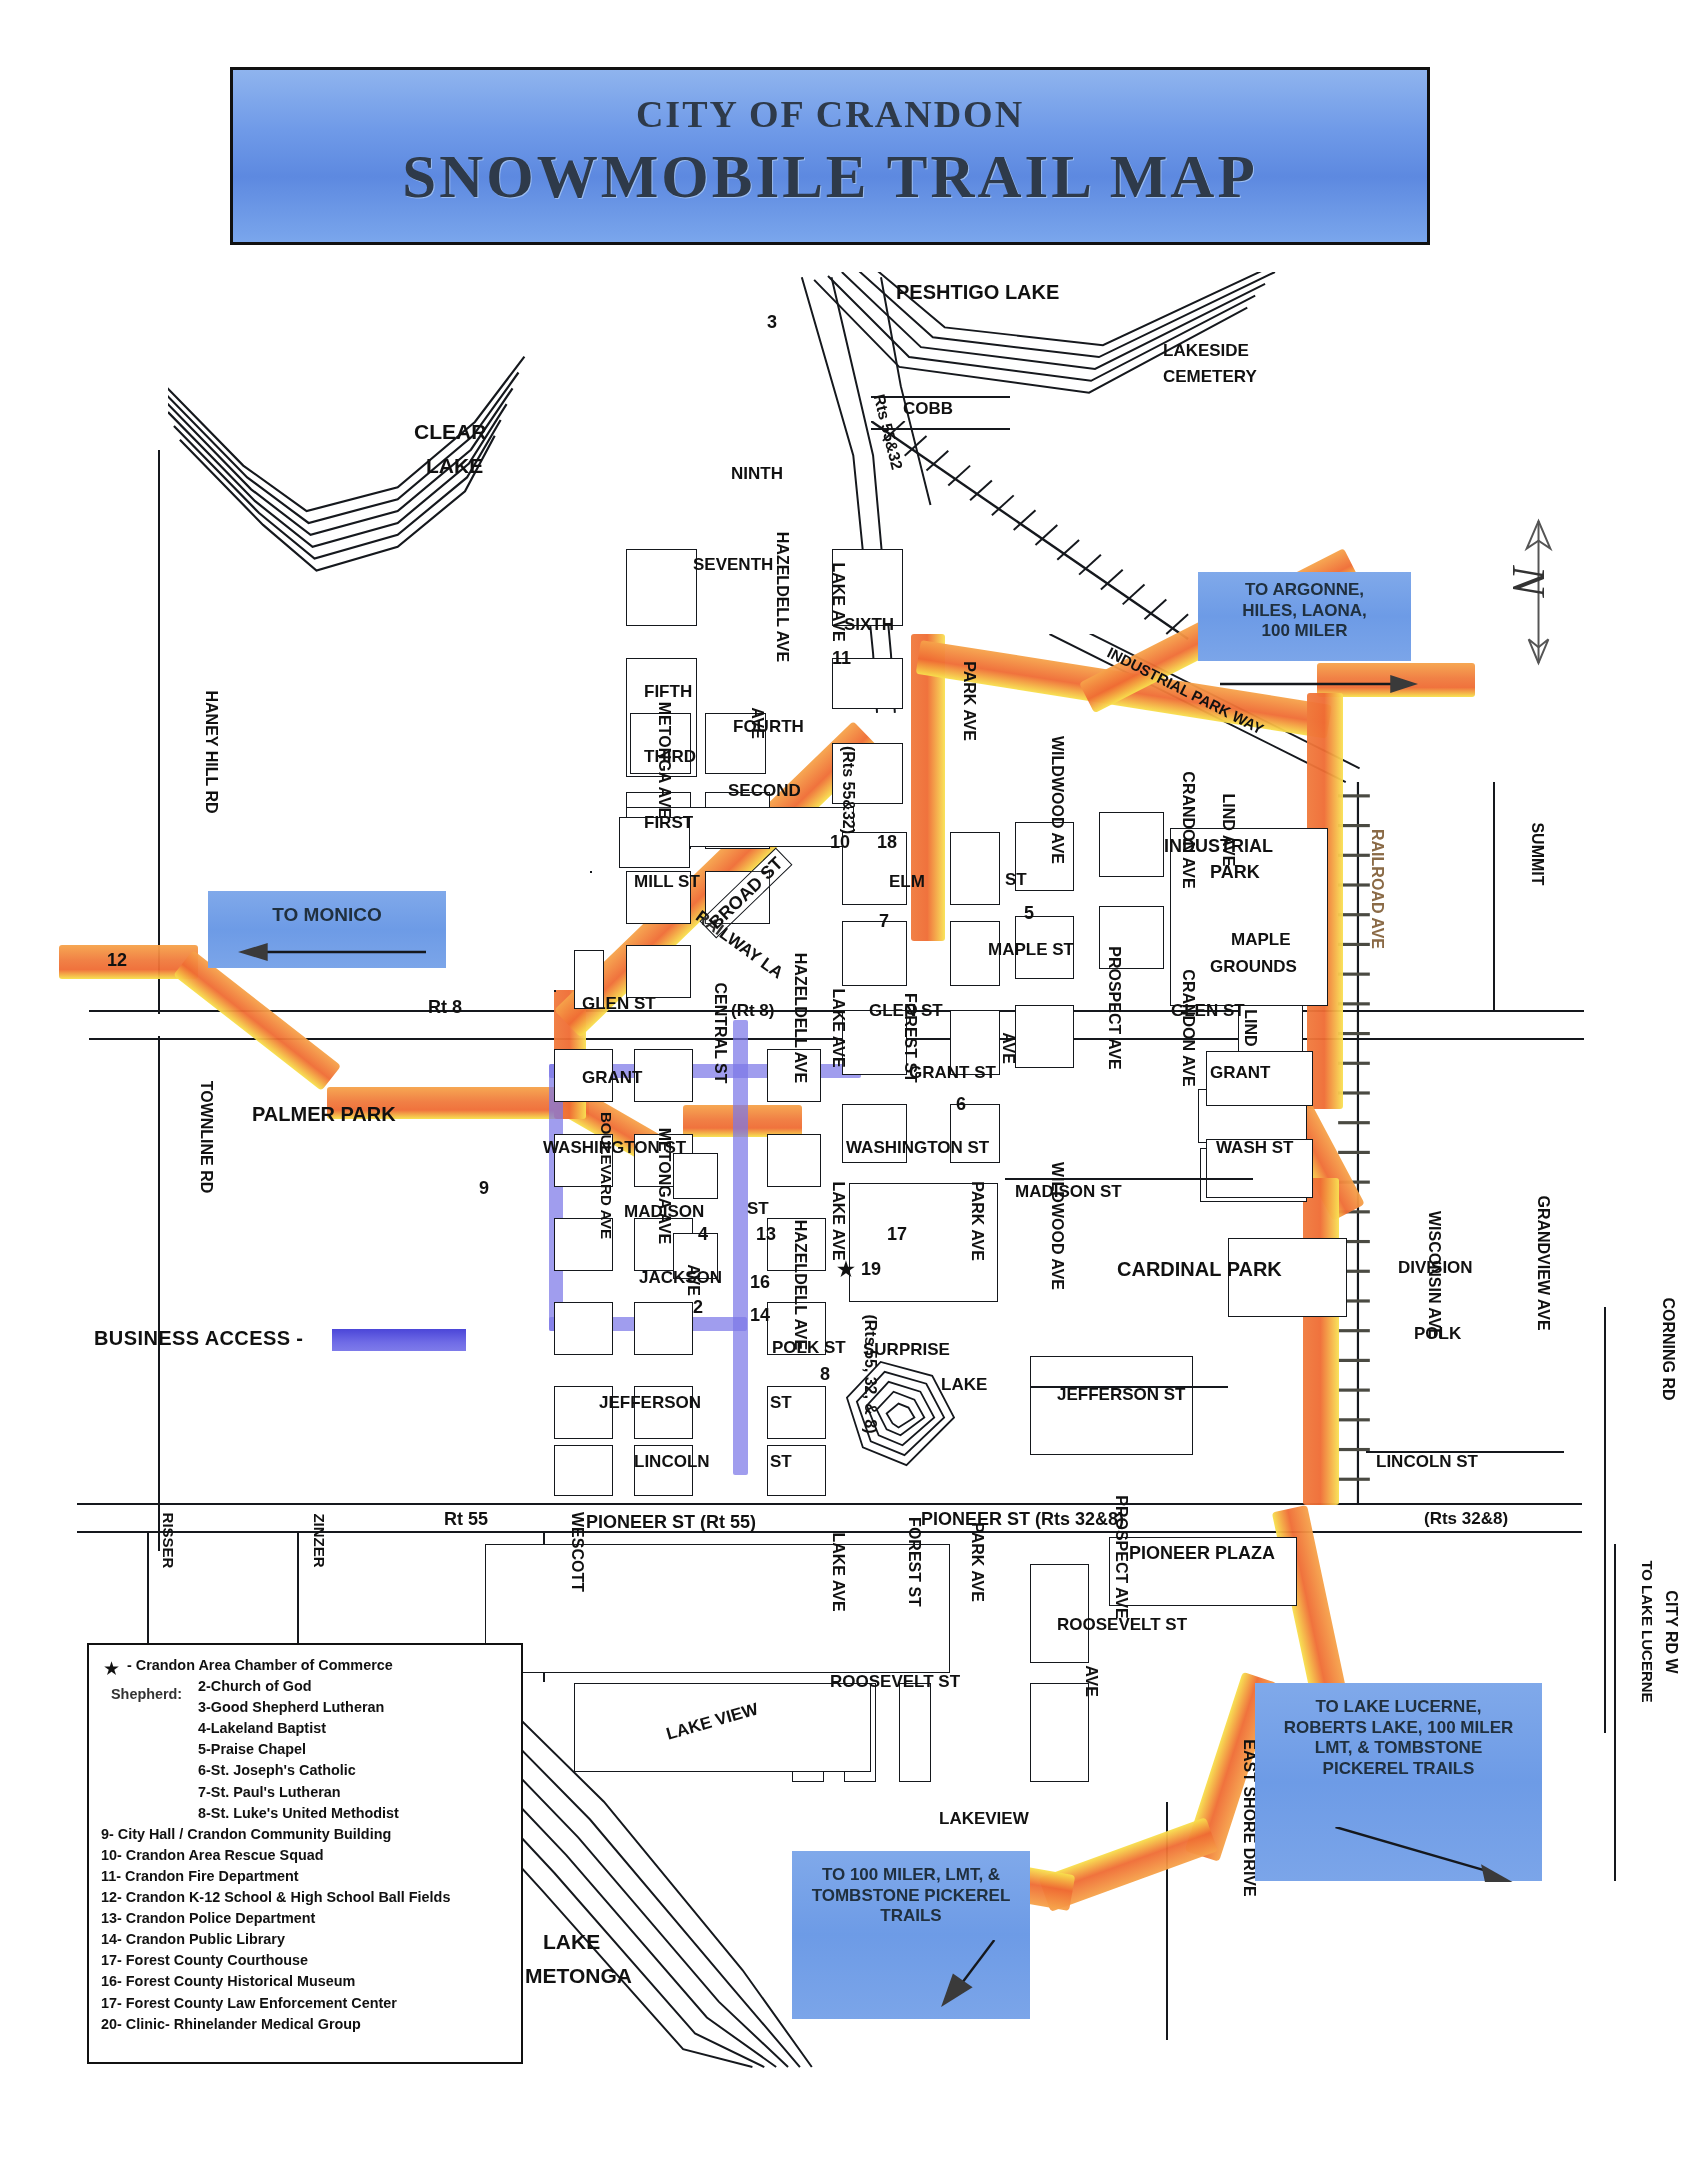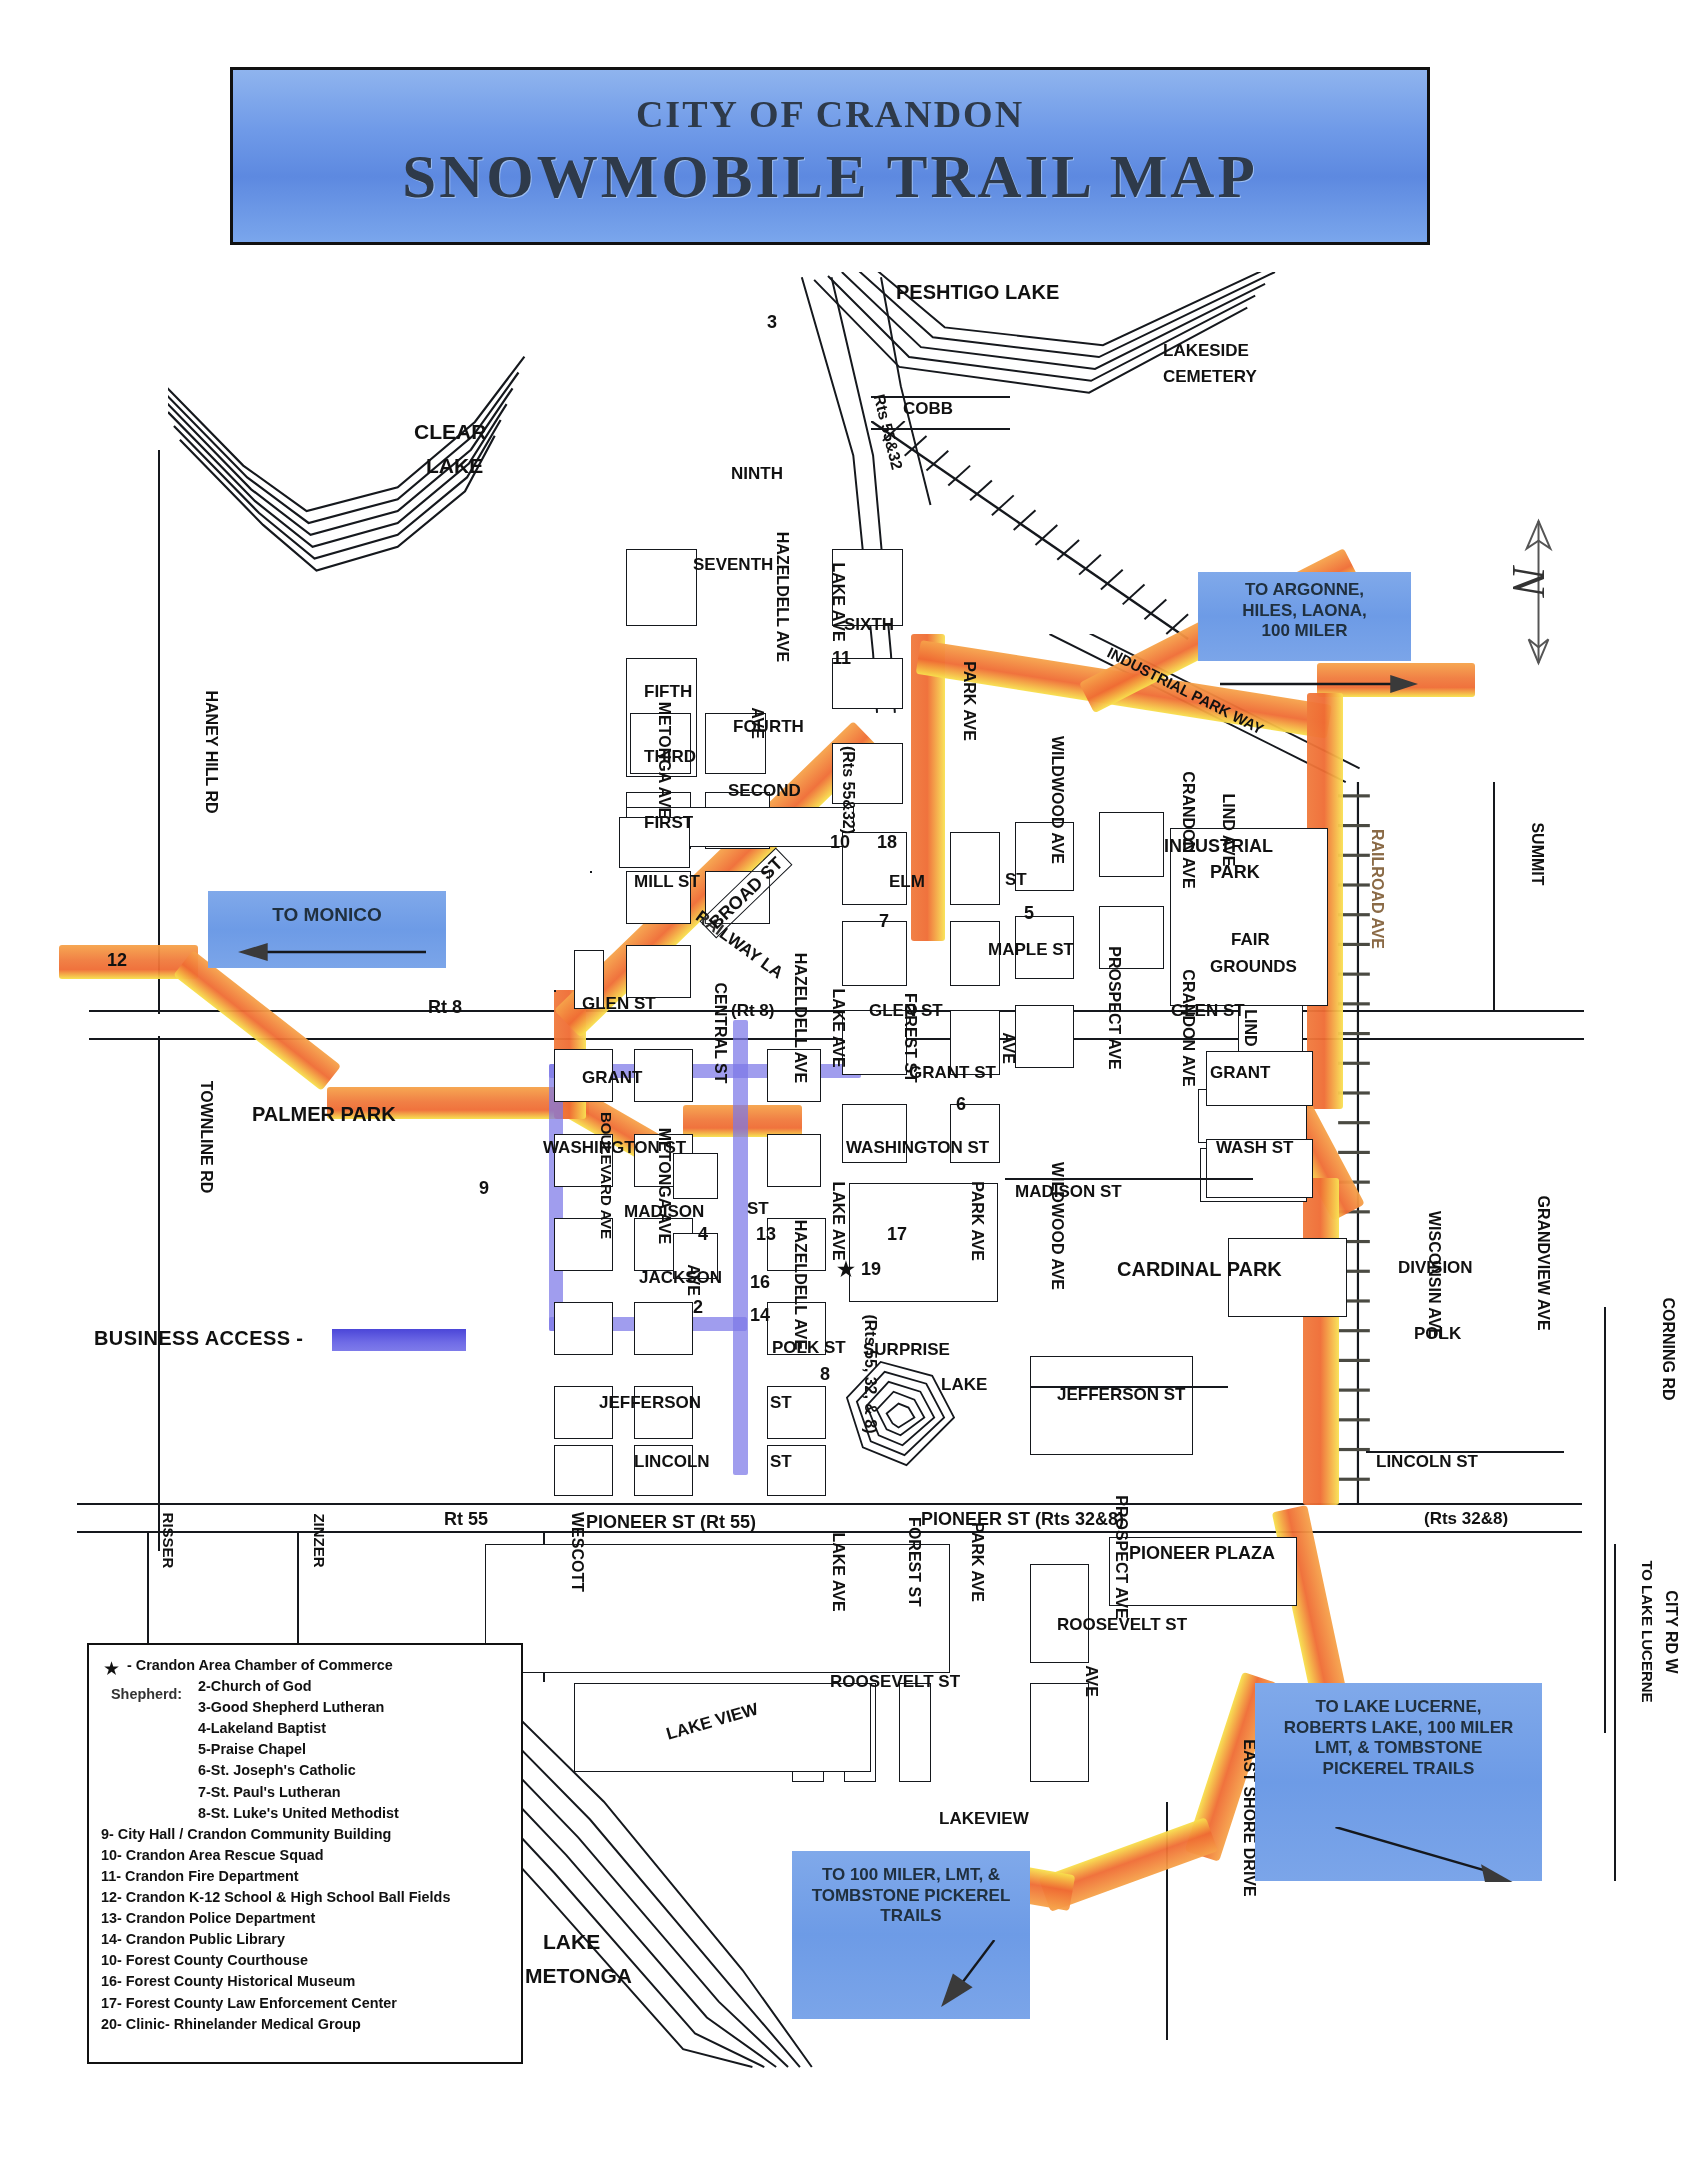--- a/index.html
+++ b/index.html
@@ -415,21 +415,21 @@
 <div class="lbl rotR" style="left:810px;top:1366px;font-size:16px;"><span>(Rts 55, 32, &amp; 8)</span></div>
 <div class="lbl rotR" style="left:992px;top:1040px;font-size:16px;"><span>AVE</span></div>
 <div class="lbl rotR" style="left:741px;top:715px;font-size:16px;"><span>AVE</span></div>
 <div class="lbl rotR" style="left:1075px;top:1673px;font-size:16px;"><span>AVE</span></div>
 <div class="lbl rotR" style="left:677px;top:1272px;font-size:16px;"><span>AVE</span></div>
 
 <div class="lbl" style="left:252px;top:1104px;font-size:20px;"><span>PALMER PARK</span></div>
 <div class="lbl" style="left:1117px;top:1259px;font-size:20px;"><span>CARDINAL PARK</span></div>
 <div class="lbl" style="left:1164px;top:837px;font-size:18px;"><span>INDUSTRIAL</span></div>
 <div class="lbl" style="left:1210px;top:863px;font-size:18px;"><span>PARK</span></div>
-<div class="lbl" style="left:1231px;top:931px;font-size:17px;"><span>FAIR</span></div>
+<div class="lbl" style="left:1231px;top:931px;font-size:17px;"><span>MAPLE</span></div>
 <div class="lbl" style="left:1210px;top:958px;font-size:17px;"><span>GROUNDS</span></div>
 <div class="lbl" style="left:1129px;top:1544px;font-size:18px;"><span>PIONEER PLAZA</span></div>
 
 <div class="num" style="left:767px;top:312px;"><span>3</span></div>
 <div class="num" style="left:832px;top:648px;"><span>11</span></div>
 <div class="num" style="left:830px;top:832px;"><span>10</span></div>
 <div class="num" style="left:877px;top:832px;"><span>18</span></div>
 <div class="num" style="left:879px;top:911px;"><span>7</span></div>
 <div class="num" style="left:1024px;top:903px;"><span>5</span></div>
 <div class="num" style="left:956px;top:1094px;"><span>6</span></div>
@@ -499,21 +499,21 @@
   <div class="line indent">5-Praise Chapel</div>
   <div class="line indent">6-St. Joseph's Catholic</div>
   <div class="line indent">7-St. Paul's Lutheran</div>
   <div class="line indent">8-St. Luke's United Methodist</div>
   <div class="line">9-  City Hall / Crandon Community Building</div>
   <div class="line">10- Crandon Area Rescue Squad</div>
   <div class="line">11- Crandon Fire Department</div>
   <div class="line">12- Crandon K-12 School &amp; High School Ball Fields</div>
   <div class="line">13- Crandon Police Department</div>
   <div class="line">14- Crandon Public Library</div>
-  <div class="line">10- Forest County Courthouse</div>
+  <div class="line">17- Forest County Courthouse</div>
   <div class="line">16- Forest County Historical Museum</div>
   <div class="line">17- Forest County Law Enforcement Center</div>
   <div class="line">20- Clinic- Rhinelander Medical Group</div>
 </div>
 
 <svg id="compass" viewBox="0 0 70 160">
   <path d="M34 6 L34 150" stroke="#555" stroke-width="2" fill="none"></path>
   <path d="M34 6 L22 34 L34 26 L46 34 Z" fill="none" stroke="#555" stroke-width="2"></path>
   <path d="M34 150 L24 126 L34 134 L44 126 Z" fill="none" stroke="#555" stroke-width="2"></path>
 </svg>

